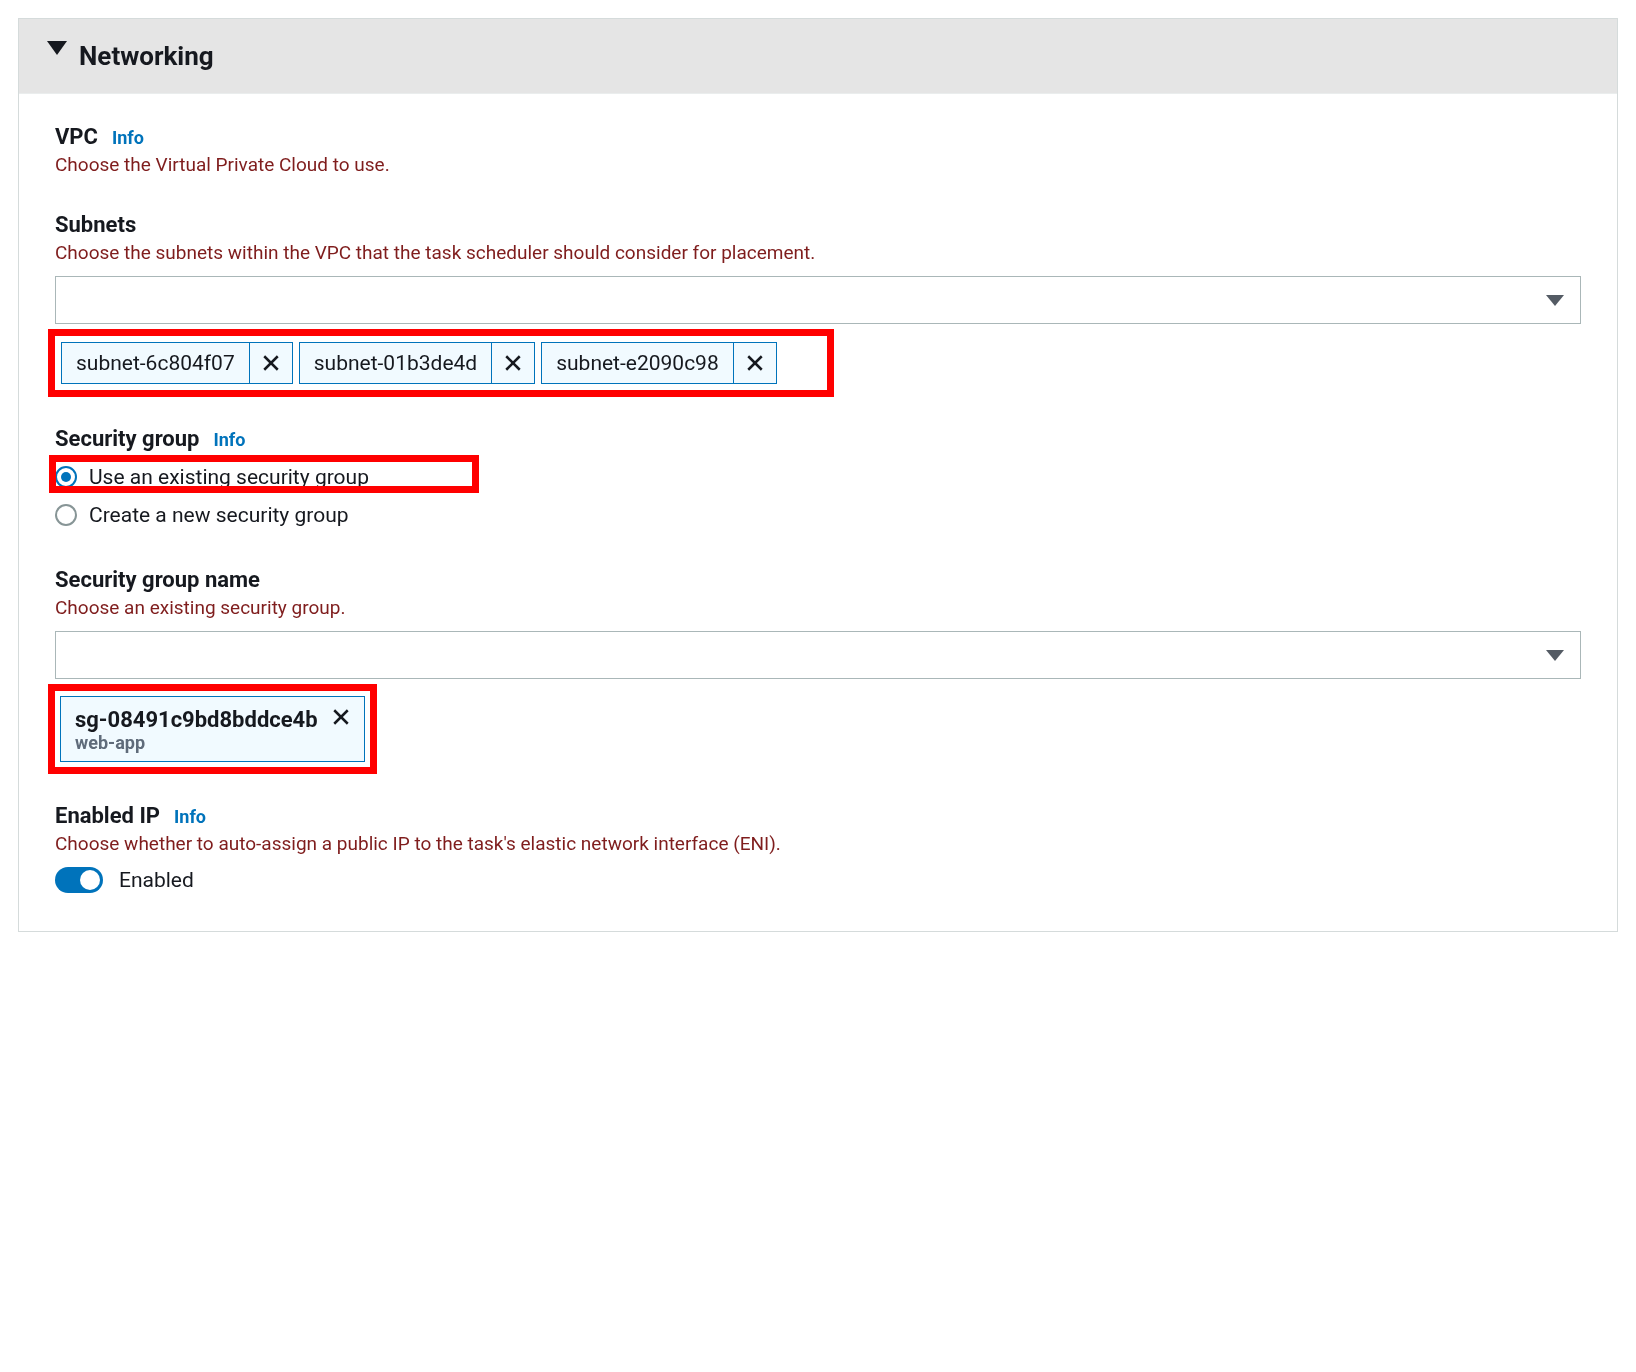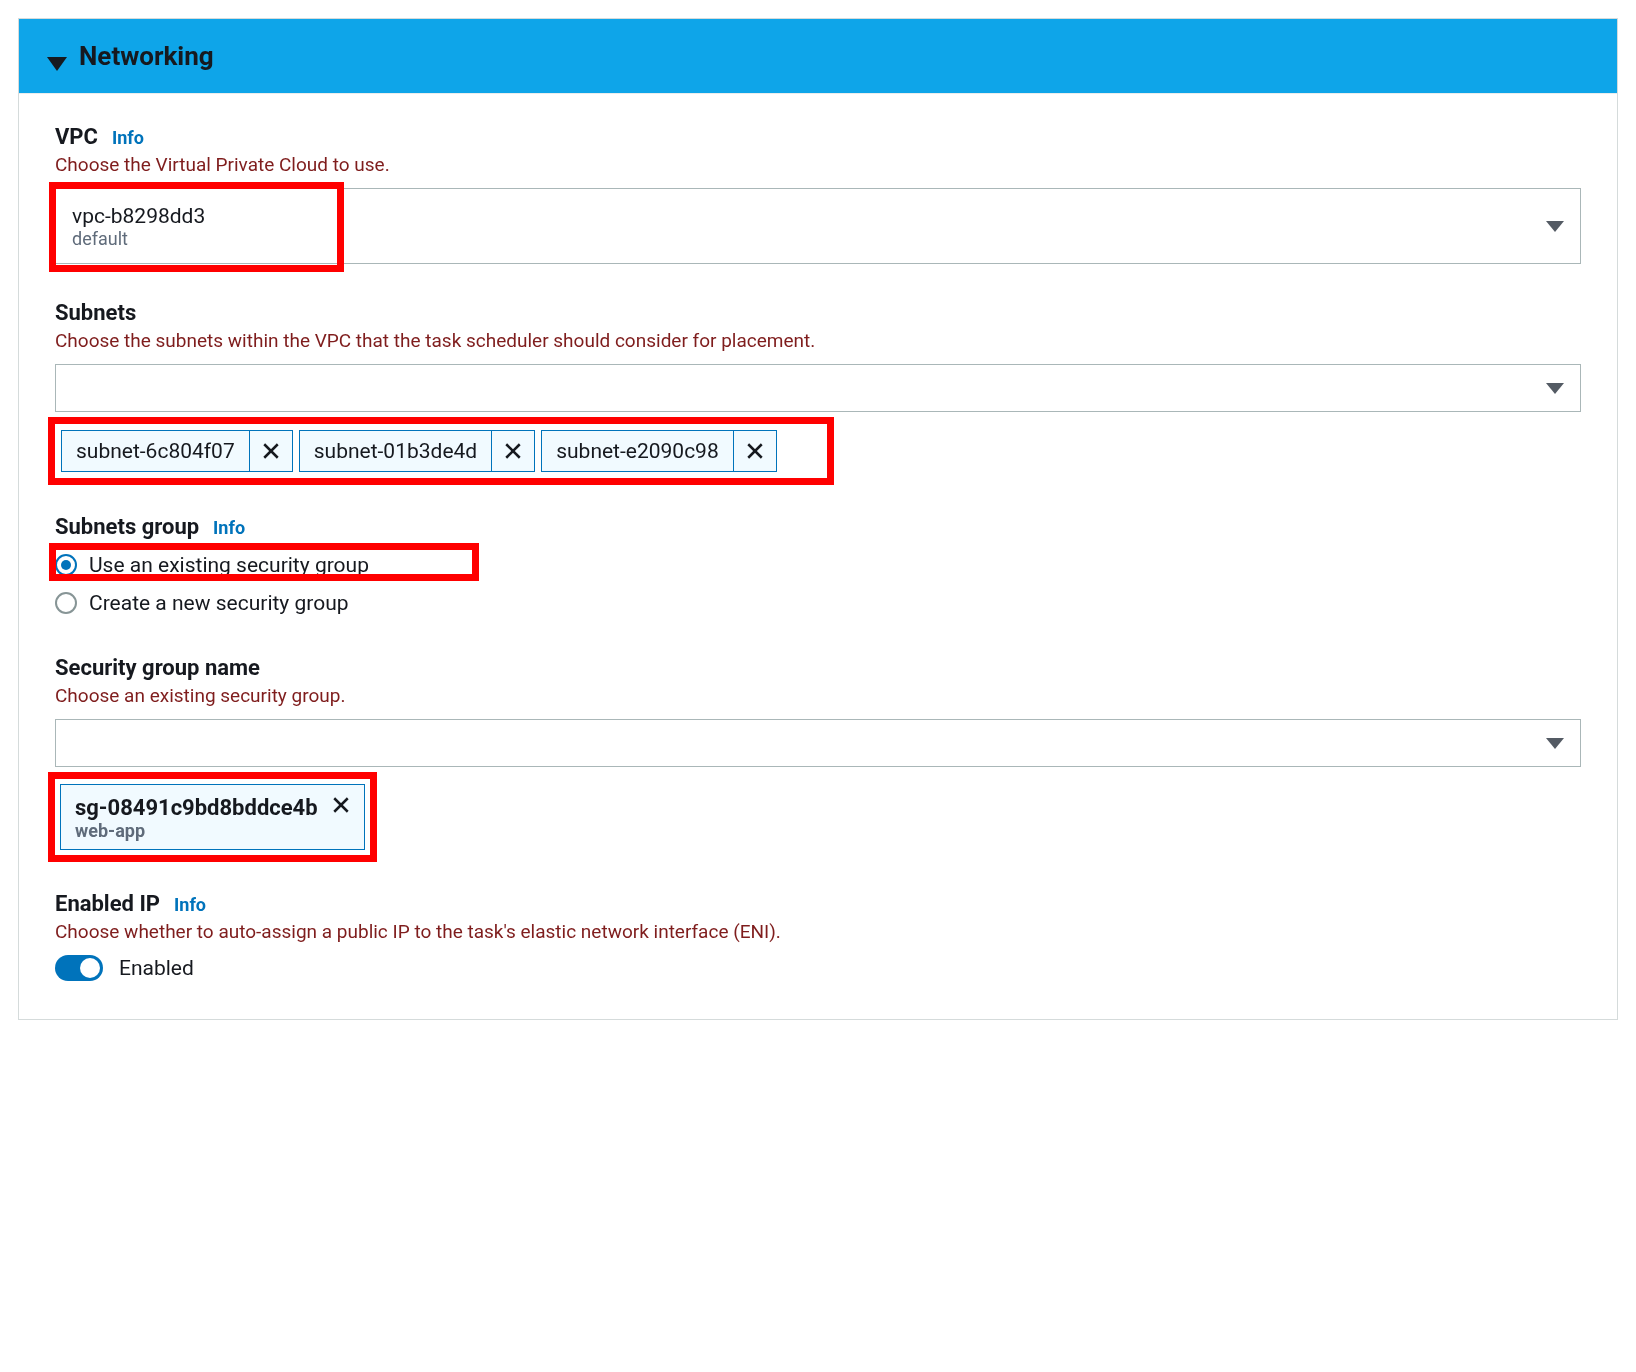--- a/index.html
+++ b/index.html
@@ -9,24 +9,24 @@
     padding: 18px;
     font-size: 19px;
     color: #16191f;
   }
   .panel {
     border: 1px solid #d5dbdb;
     background: #fff;
   }
   .panel-header {
     display: flex;
-    align-items: flex-end;
+    align-items: flex-start;
     padding: 22px 28px;
     gap: 12px;
-    background: #0ea5e9;
+    background: #e5e5e5;
     border-bottom: 1px solid #eaeded;
   }
   .panel-header .caret {
     width: 0; height: 0;
     border-left: 10px solid transparent;
     border-right: 10px solid transparent;
     border-top: 14px solid #16191f;
   }
   .panel-header h2 {
     font-size: 26px;
@@ -212,28 +212,20 @@
   </div>
 
   <div class="panel-body">
 
     <div class="field">
       <div class="label-row">
         <span class="label">VPC</span>
         <span class="info-link">Info</span>
       </div>
       <div class="help">Choose the Virtual Private Cloud to use.</div>
-      <div class="select-box tall" style="position:relative;">
-        <div class="red-outline vpc-highlight"></div>
-        <div class="value">
-          <span class="primary">vpc-b8298dd3</span>
-          <span class="secondary">default</span>
-        </div>
-        <div class="dropdown-caret"></div>
-      </div>
     </div>
 
     <div class="field">
       <div class="label-row">
         <span class="label">Subnets</span>
       </div>
       <div class="help">Choose the subnets within the VPC that the task scheduler should consider for placement.</div>
       <div class="select-box">
         <span></span>
         <div class="dropdown-caret"></div>
@@ -265,21 +257,21 @@
                 <line x1="2" y1="2" x2="14" y2="14"></line>
                 <line x1="14" y1="2" x2="2" y2="14"></line>
               </svg>
           </div>
         </div>
       </div>
     </div>
 
     <div class="field">
       <div class="label-row">
-        <span class="label">Subnets group</span>
+        <span class="label">Security group</span>
         <span class="info-link">Info</span>
       </div>
       <div class="radios">
         <div class="red-outline radio-highlight"></div>
         <div class="radio-opt selected">
           <div class="circle"></div>
           <span>Use an existing security group</span>
         </div>
         <div class="radio-opt">
           <div class="circle"></div>

